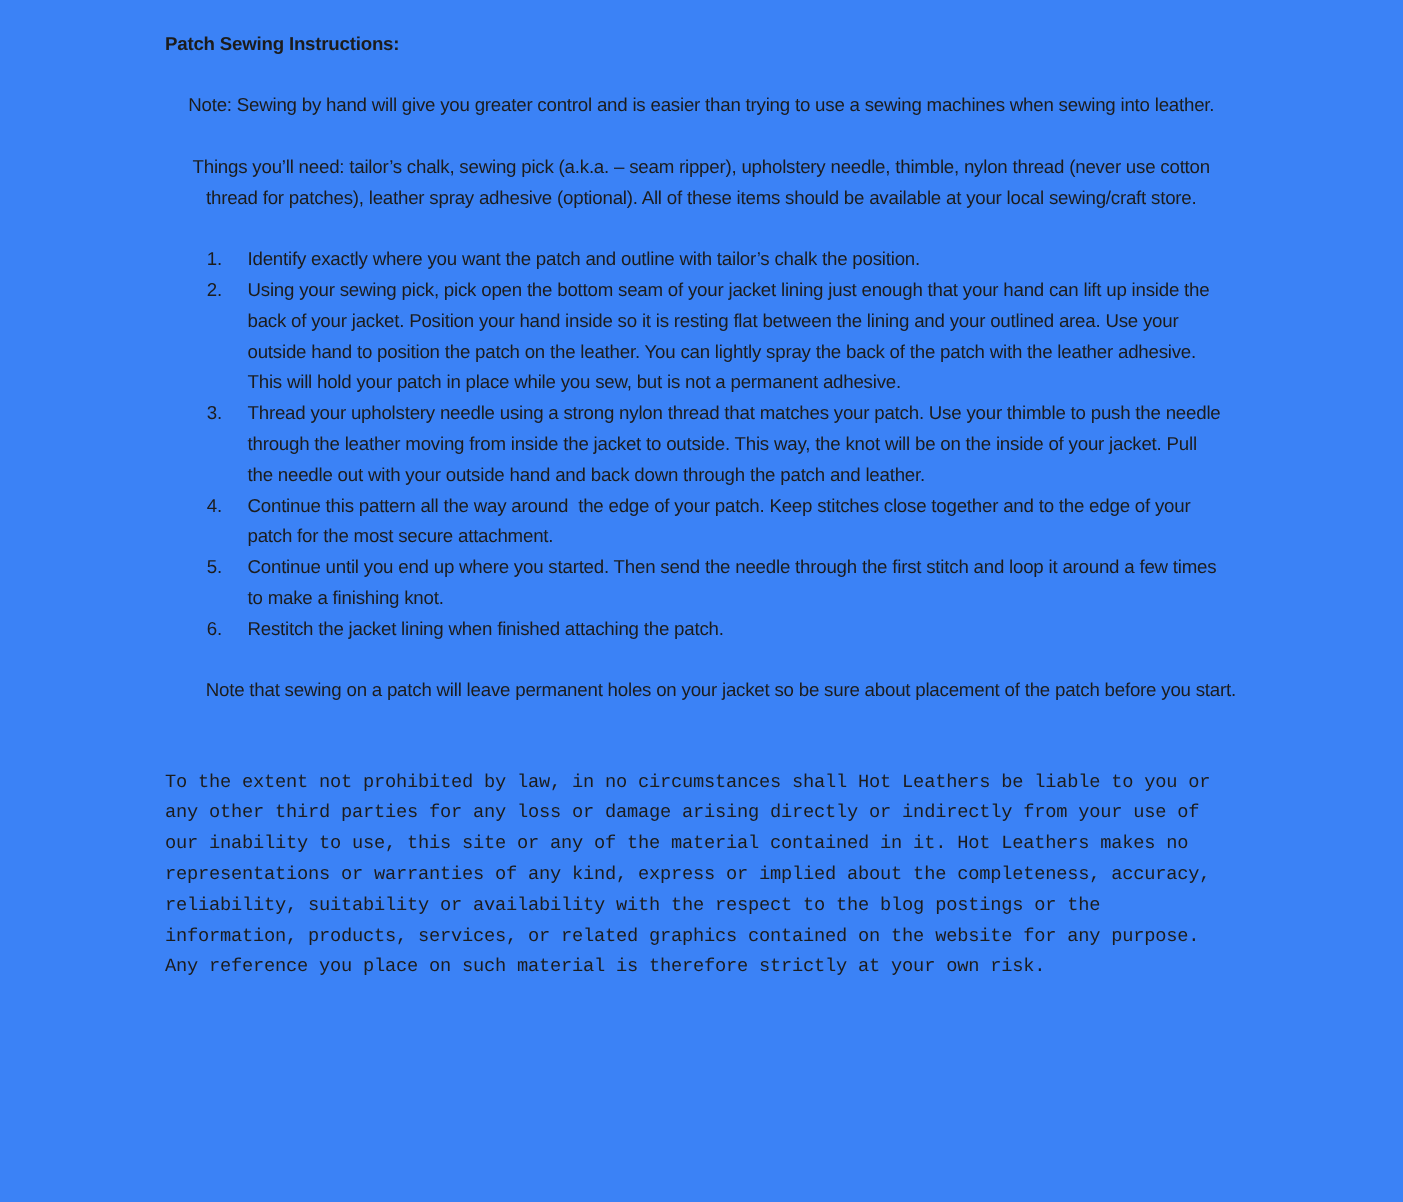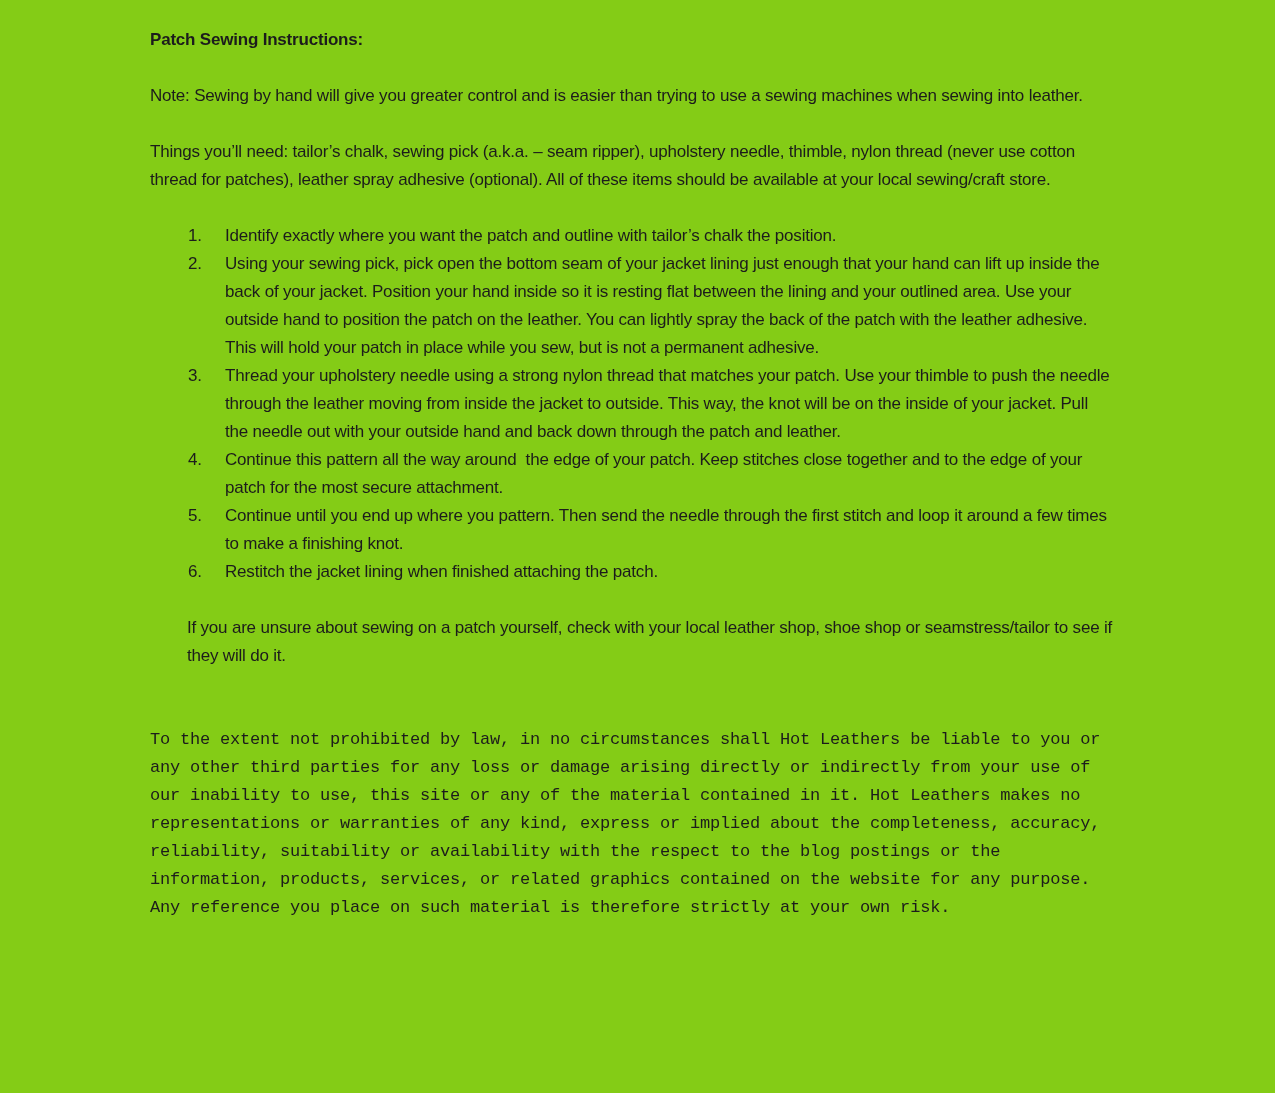--- a/index.html
+++ b/index.html
@@ -4,38 +4,39 @@
 <style>
   html, body {
     margin: 0;
     padding: 0;
     background: #ffffff;
   }
   .page {
     position: relative;
     width: 1275px;
     height: 1093px;
-    background: #84cc16;
+    background: #3b82f6;
     overflow: hidden;
     box-sizing: border-box;
     padding: 26px 150px 0 150px;
     font-family: "Liberation Sans", "DejaVu Sans", sans-serif;
     font-size: 17px;
     line-height: 28px;
     color: #1c1c1c;
     letter-spacing: -0.2px;
   }
   .title {
     font-weight: bold;
     margin: 0 0 28px 0;
     white-space: pre-wrap;
   }
   p.body-para {
     margin: 28px 0 0 0;
     white-space: pre-wrap;
+    text-align: center;
   }
   ol.steps {
     list-style: none;
     margin: 28px 12px 0 0;
     padding: 0;
     counter-reset: step;
   }
   ol.steps li {
     position: relative;
     padding-left: 75px;
@@ -71,23 +72,23 @@
 
   <p class="body-para">Note: Sewing by hand will give you greater control and is easier than trying to use a sewing machines when sewing into leather.</p>
 
   <p class="body-para">Things you’ll need: tailor’s chalk, sewing pick (a.k.a. – seam ripper), upholstery needle, thimble, nylon thread (never use cotton thread for patches), leather spray adhesive (optional). All of these items should be available at your local sewing/craft store.</p>
 
   <ol class="steps">
     <li>Identify exactly where you want the patch and outline with tailor’s chalk the position.</li>
     <li>Using your sewing pick, pick open the bottom seam of your jacket lining just enough that your hand can lift up inside the back of your jacket. Position your hand inside so it is resting flat between the lining and your outlined area. Use your outside hand to position the patch on the leather. You can lightly spray the back of the patch with the leather adhesive. This will hold your patch in place while you sew, but is not a permanent adhesive.</li>
     <li>Thread your upholstery needle using a strong nylon thread that matches your patch. Use your thimble to push the needle through the leather moving from inside the jacket to outside. This way, the knot will be on the inside of your jacket. Pull the needle out with your outside hand and back down through the patch and leather.</li>
     <li>Continue this pattern all the way around  the edge of your patch. Keep stitches close together and to the edge of your patch for the most secure attachment.</li>
-    <li>Continue until you end up where you pattern. Then send the needle through the first stitch and loop it around a few times to make a finishing knot.</li>
+    <li>Continue until you end up where you started. Then send the needle through the first stitch and loop it around a few times to make a finishing knot.</li>
     <li>Restitch the jacket lining when finished attaching the patch.</li>
   </ol>
 
   <div class="note-block">
-    <p>If you are unsure about sewing on a patch yourself, check with your local leather shop, shoe shop or seamstress/tailor to see if they will do it.</p>
+    <p>Note that sewing on a patch will leave permanent holes on your jacket so be sure about placement of the patch before you start.</p>
   </div>
 
   <p class="disclaimer">To the extent not prohibited by law, in no circumstances shall Hot Leathers be liable to you or any other third parties for any loss or damage arising directly or indirectly from your use of our inability to use, this site or any of the material contained in it. Hot Leathers makes no representations or warranties of any kind, express or implied about the completeness, accuracy, reliability, suitability or availability with the respect to the blog postings or the information, products, services, or related graphics contained on the website for any purpose. Any reference you place on such material is therefore strictly at your own risk.</p>
 
 </div>
 
 </body></html>

